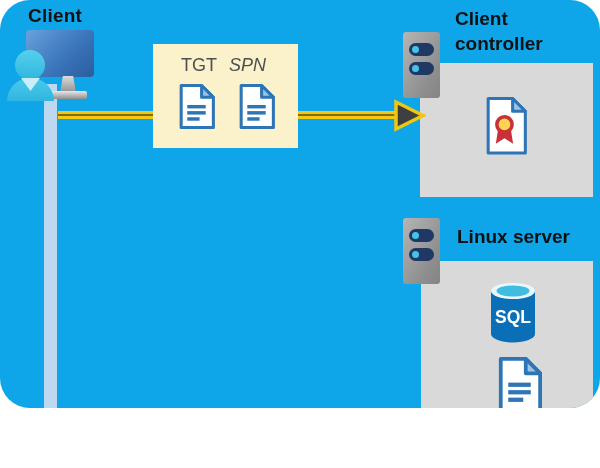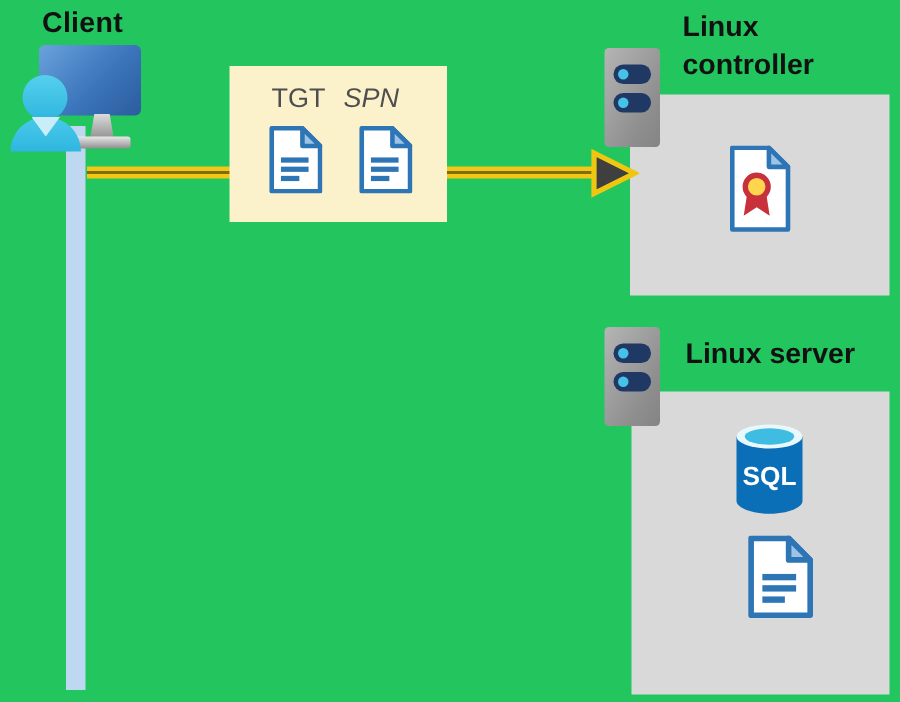--- a/index.html
+++ b/index.html
@@ -1,18 +1,19 @@
 <!DOCTYPE html>
 <html><head>
 <meta charset="utf-8">
 <style>
   html,body{margin:0;padding:0;background:#ffffff;}
   .canvas{
-    position:relative;width:600px;height:468px;background:#22c55e;overflow:hidden;
+    position:relative;width:600px;height:408px;background:#0ea5e9;overflow:hidden;
     font-family:"Liberation Sans",sans-serif;
+    border-radius:30px;
   }
   .abs{position:absolute;}
 
   
   .client-label{left:28px;top:5px;font-size:19px;font-weight:700;color:#111;letter-spacing:.2px;}
   .v-line{left:44px;top:84px;width:13px;height:376px;background:#BFD8F2;z-index:1;}
   .monitor{left:26px;top:30px;width:68px;height:47px;border-radius:4px;z-index:3;
     background:linear-gradient(135deg,#6AA2DB 0%,#3C76BC 55%,#2B5C9D 100%);}
   .stand-neck{left:60px;top:76px;width:16px;height:17px;z-index:3;
     background:linear-gradient(#DCDCDC,#8F8F8F);
@@ -101,21 +102,21 @@
 
   <div class="abs dc-box"></div>
   <div class="abs server-icon dc-server">
     <div class="server-bar b1">
         <div class="server-dot"></div>
       </div>
     <div class="server-bar b2">
         <div class="server-dot"></div>
       </div>
   </div>
-  <div class="abs dc-label">Linux controller</div>
+  <div class="abs dc-label">Client controller</div>
   <svg class="abs cert-icon" width="43" height="58" viewBox="0 0 42 57">
     <path d="M3 1.5 H27 L39.5 14 V55 H3 Z" fill="#FFFFFF" stroke="#2E75B6" stroke-width="3" stroke-linejoin="round"></path>
     <path d="M27 1.5 V14 H39.5 Z" fill="#9DC3E6" stroke="#2E75B6" stroke-width="3" stroke-linejoin="round"></path>
     <path d="M13 30 L10.5 46 L19 40.5 L27.5 46 L25 30 Z" fill="#C8303C"></path>
     <circle cx="19" cy="27" r="7.5" fill="#FFD44F" stroke="#C8303C" stroke-width="3.5"></circle>
   </svg>
 
   <div class="abs linux-box"></div>
   <div class="abs server-icon linux-server">
     <div class="server-bar b1">

